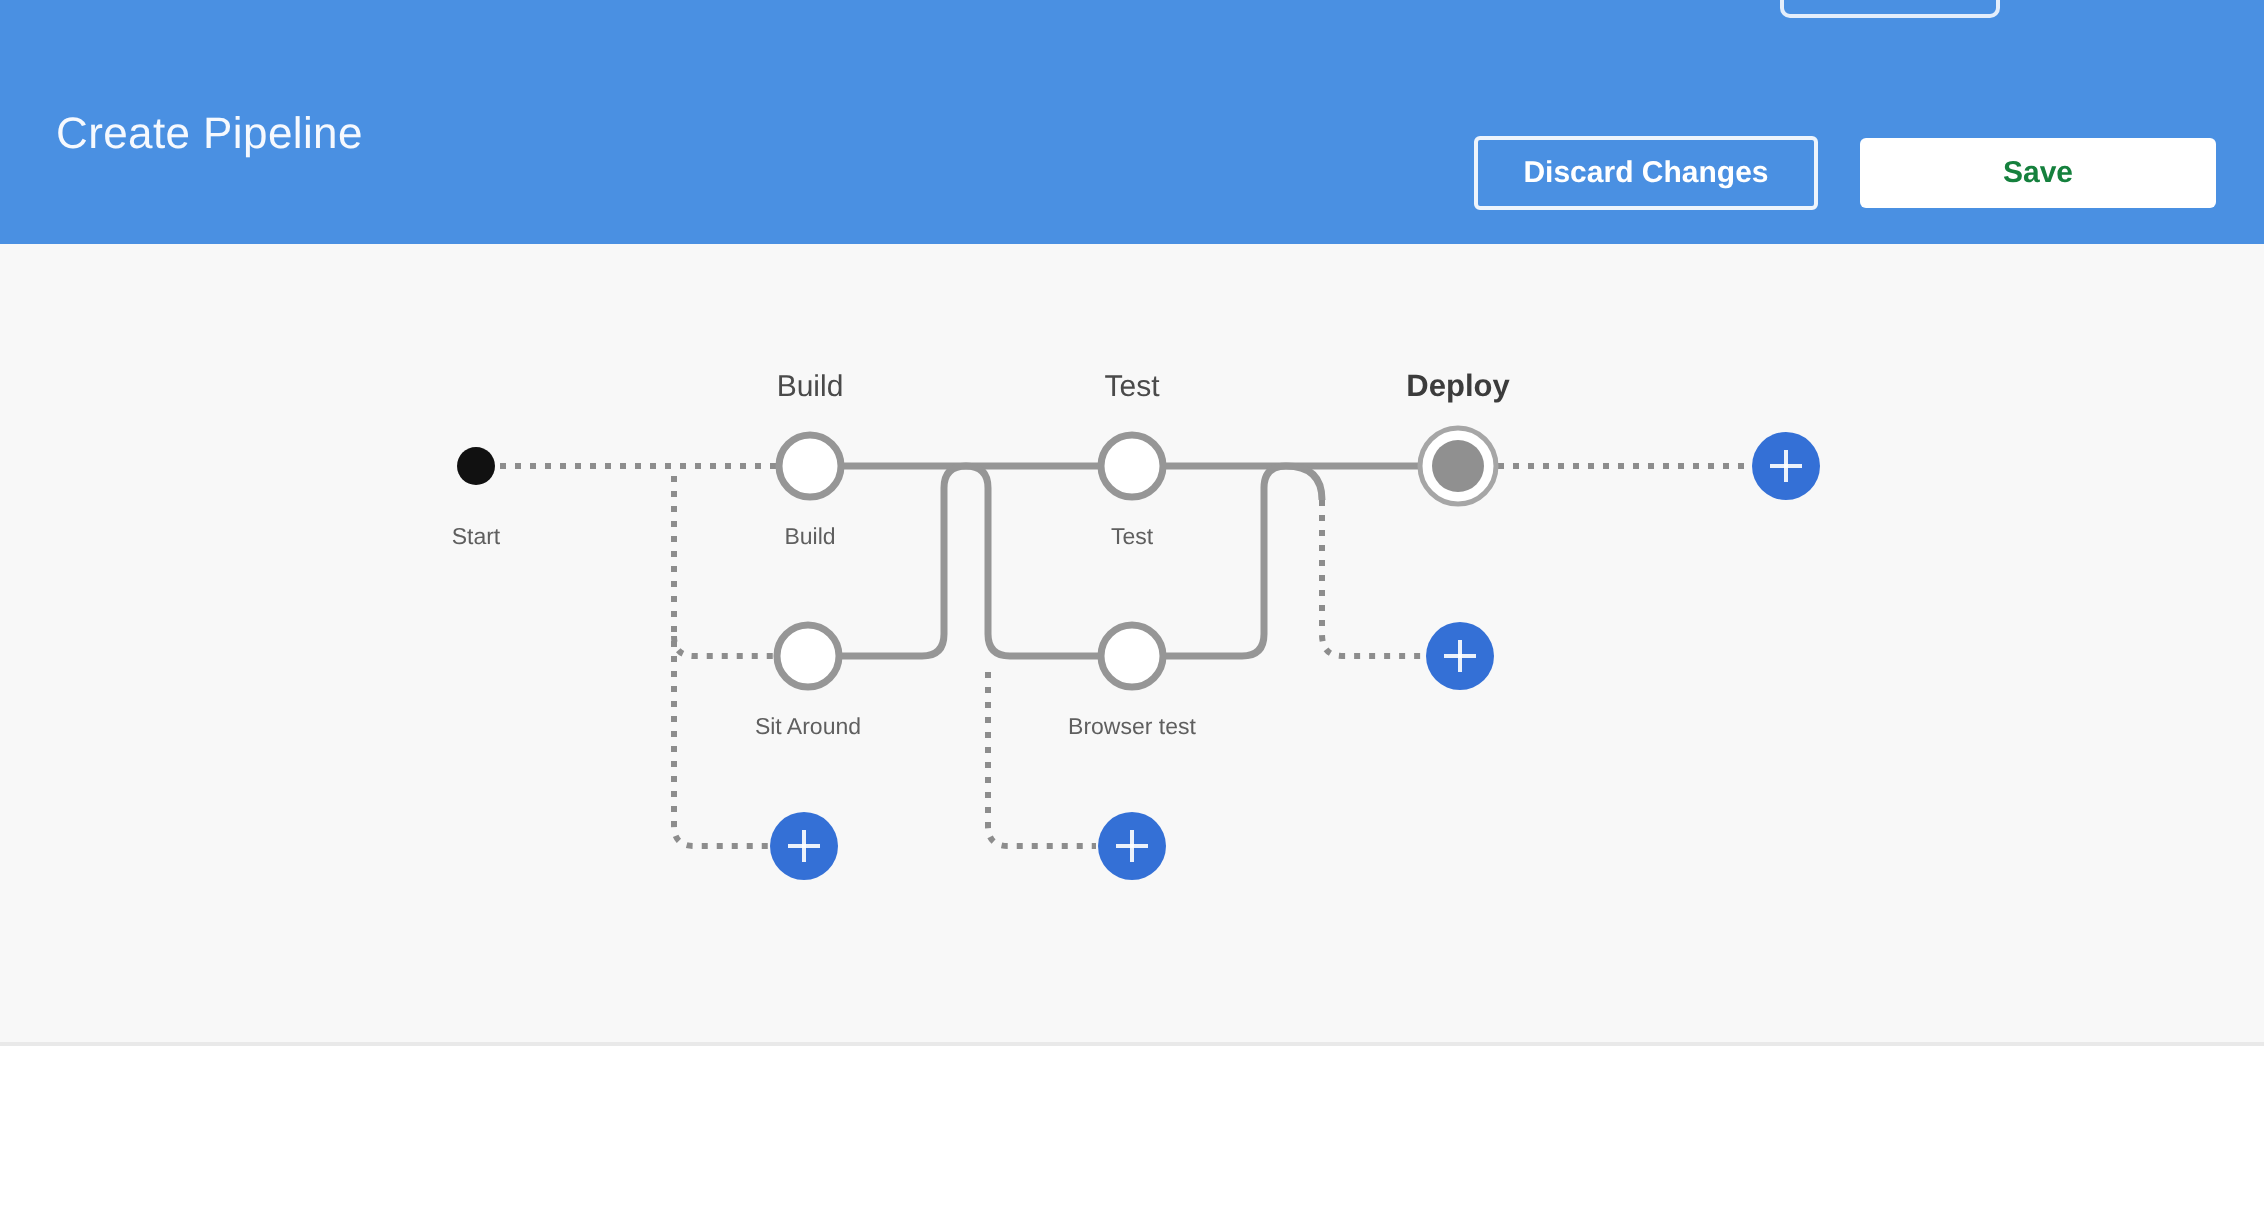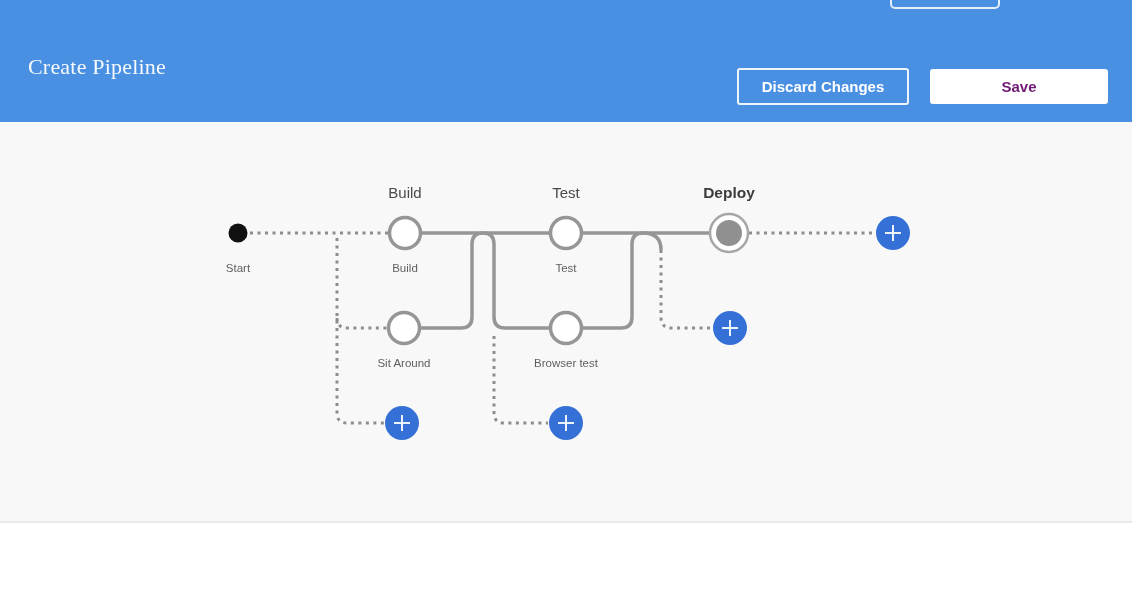--- a/index.html
+++ b/index.html
@@ -14,35 +14,34 @@
   }
   .cutoff-button{
     position:absolute;left:890px;top:-30px;width:106px;height:35px;
     border:2px solid rgba(255,255,255,.85);border-radius:5px;
     background:transparent;
   }
   .page-title{
     position:absolute;left:28px;top:54px;
     font-size:22px;font-weight:400;color:rgba(255,255,255,.95);
     letter-spacing:.2px;
-    font-family:Liberation Serif, serif;
   }
   .btn{
     position:absolute;display:flex;align-items:center;justify-content:center;
     font-size:15px;font-weight:700;border-radius:3px;cursor:pointer;
     box-sizing:border-box;
     margin-top:16px;
   }
   .btn-discard{
     left:737px;top:52px;width:172px;height:37px;
     border:2px solid rgba(255,255,255,.9);color:#ffffff;background:transparent;
   }
   .btn-save{
     left:930px;top:53px;width:178px;height:35px;
-    background:#ffffff;color:#701a75;border:none;
+    background:#ffffff;color:#15803d;border:none;
   }
   
   .canvas{
     position:absolute;left:0;top:122px;width:1132px;height:399px;
     background:#f8f8f8;border-bottom:2px solid #e9e9e9;
   }
   .canvas svg{display:block;}
   .edge-solid{fill:none;stroke:#969696;stroke-width:3.5;}
   .edge-dotted{fill:none;stroke:#8d8d8d;stroke-width:3;stroke-dasharray:3 4.5;}
   .node{fill:#ffffff;stroke:#969696;stroke-width:3.5;cursor:pointer;}

